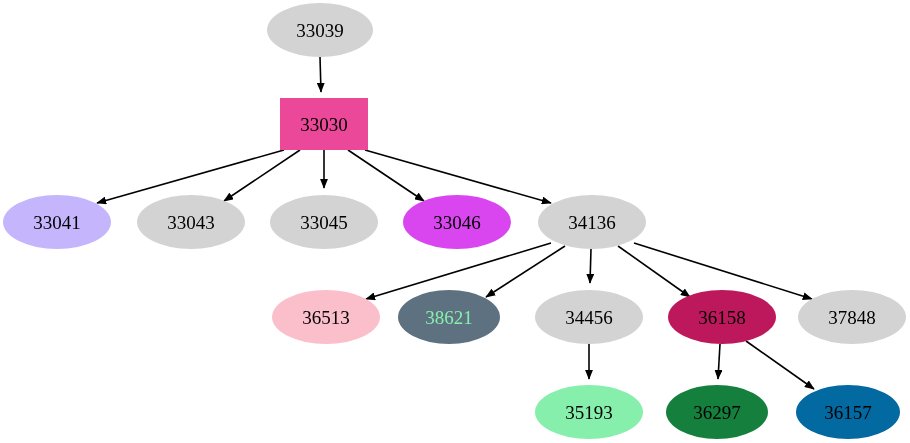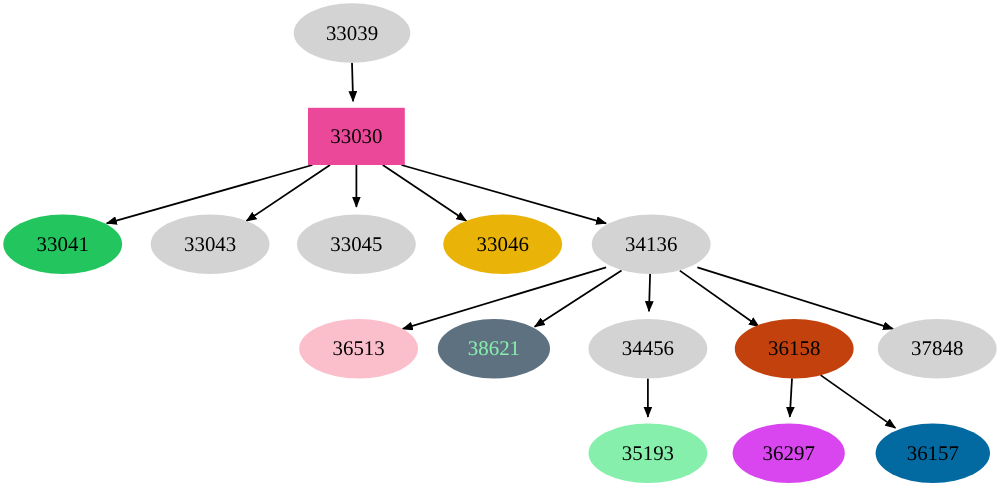--- a/index.html
+++ b/index.html
@@ -78,53 +78,53 @@
         <line x1="746" y1="341" x2="814" y2="389" stroke="#000000" stroke-width="1.6" marker-end="url(#arrowhead)"></line>
       </g>
   </svg>
   <div id="nodes-group">
       <div class="graph-node shape-ellipse" style="left: 267px; top: 3px; width: 106px; height: 54px; background: rgb(211, 211, 211);">
         <span class="node-label">33039</span>
       </div>
       <div class="graph-node shape-box" style="left: 280px; top: 98px; width: 88px; height: 52px; background: #ec4899;">
         <span class="node-label">33030</span>
       </div>
-      <div class="graph-node shape-ellipse" style="left: 3px; top: 195px; width: 108px; height: 54px; background: #22c55e;">
+      <div class="graph-node shape-ellipse" style="left: 3px; top: 195px; width: 108px; height: 54px; background: #c4b5fd;">
         <span class="node-label">33041</span>
       </div>
       <div class="graph-node shape-ellipse" style="left: 137px; top: 195px; width: 108px; height: 54px; background: rgb(211, 211, 211);">
         <span class="node-label">33043</span>
       </div>
       <div class="graph-node shape-ellipse" style="left: 270px; top: 195px; width: 108px; height: 54px; background: rgb(211, 211, 211);">
         <span class="node-label">33045</span>
       </div>
-      <div class="graph-node shape-ellipse" style="left: 403px; top: 195px; width: 108px; height: 54px; background: #eab308;">
+      <div class="graph-node shape-ellipse" style="left: 403px; top: 195px; width: 108px; height: 54px; background: #d946ef;">
         <span class="node-label">33046</span>
       </div>
       <div class="graph-node shape-ellipse" style="left: 538px; top: 195px; width: 108px; height: 54px; background: rgb(211, 211, 211);">
         <span class="node-label">34136</span>
       </div>
       <div class="graph-node shape-ellipse" style="left: 272px; top: 290px; width: 108px; height: 54px; background: rgb(251, 190, 203);">
         <span class="node-label">36513</span>
       </div>
       <div class="graph-node shape-ellipse" style="left: 398px; top: 290px; width: 102px; height: 54px; background: rgb(94, 113, 129);">
         <span class="node-label light-text">38621</span>
       </div>
       <div class="graph-node shape-ellipse" style="left: 535px; top: 290px; width: 108px; height: 54px; background: rgb(211, 211, 211);">
         <span class="node-label">34456</span>
       </div>
-      <div class="graph-node shape-ellipse" style="left: 668px; top: 290px; width: 108px; height: 54px; background: #c2410c; text-align: right;">
+      <div class="graph-node shape-ellipse" style="left: 668px; top: 290px; width: 108px; height: 54px; background: #be185d; text-align: right;">
         <span class="node-label">36158</span>
       </div>
       <div class="graph-node shape-ellipse" style="left: 798px; top: 290px; width: 108px; height: 54px; background: rgb(211, 211, 211);">
         <span class="node-label">37848</span>
       </div>
       <div class="graph-node shape-ellipse" style="left: 535px; top: 385px; width: 108px; height: 54px; background: #86efac;">
         <span class="node-label">35193</span>
       </div>
-      <div class="graph-node shape-ellipse" style="left: 666px; top: 385px; width: 102px; height: 54px; background: #d946ef;">
+      <div class="graph-node shape-ellipse" style="left: 666px; top: 385px; width: 102px; height: 54px; background: #15803d;">
         <span class="node-label">36297</span>
       </div>
       <div class="graph-node shape-ellipse" style="left: 796px; top: 385px; width: 104px; height: 54px; background: #0369a1;">
         <span class="node-label">36157</span>
       </div>
     </div>
 </div>
 
 </body></html>

